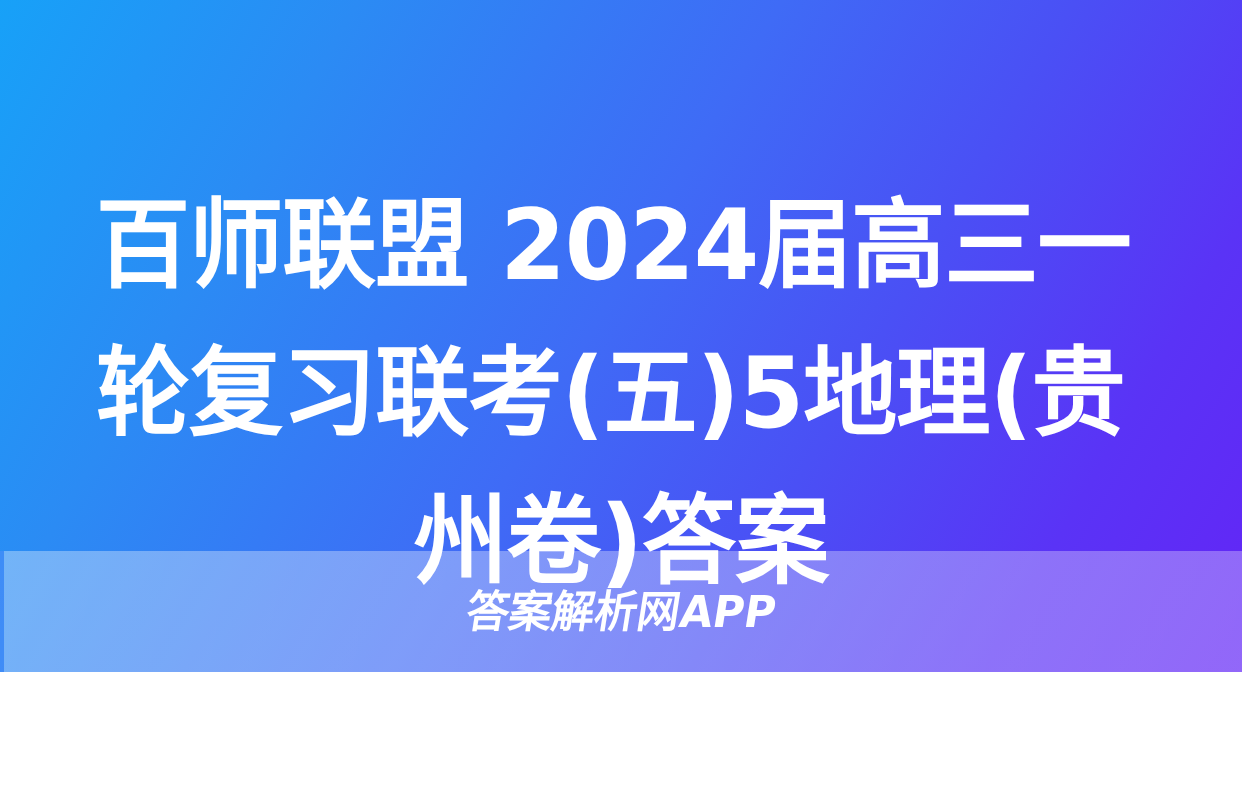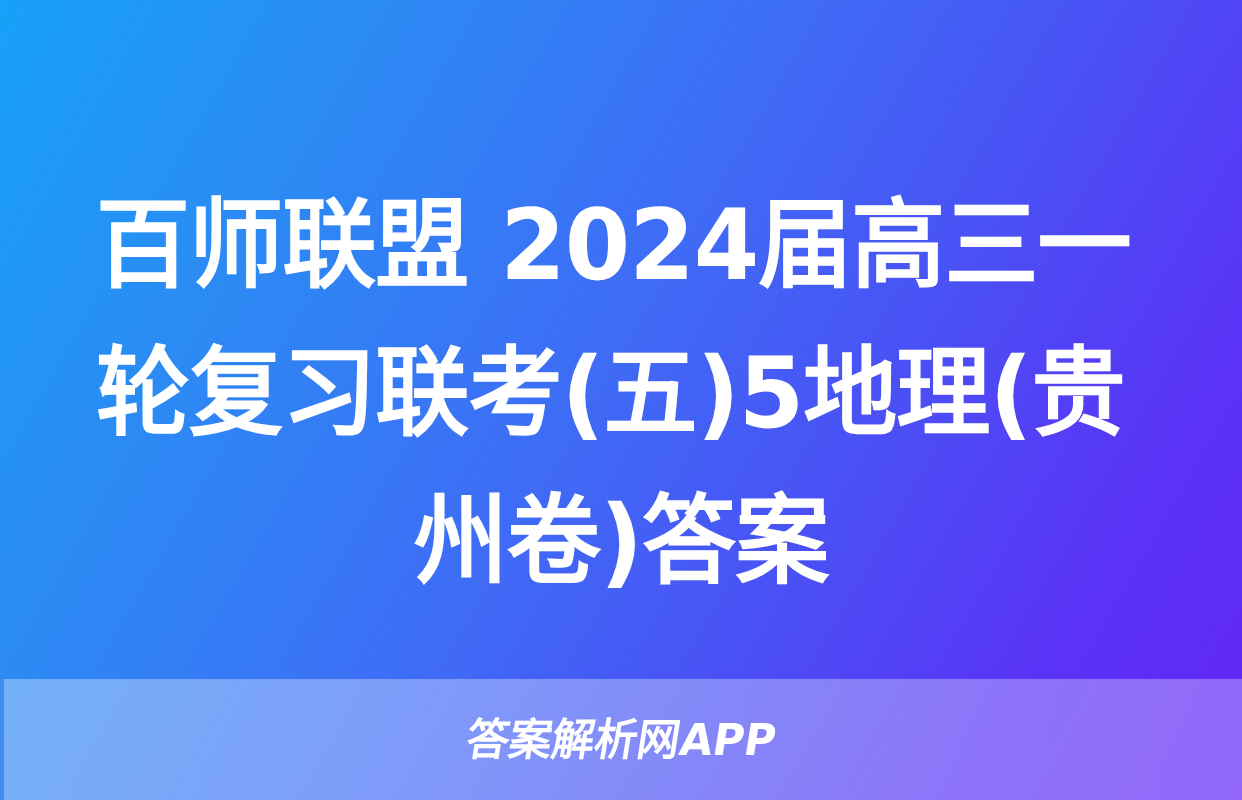--- a/index.html
+++ b/index.html
@@ -8,21 +8,21 @@
     padding: 0;
     background: #ffffff;
   }
   body {
     font-family: "DejaVu Sans", sans-serif;
   }
 
   .poster {
     position: relative;
     width: 1242px;
-    height: 800px;
+    height: 672px;
     overflow: hidden;
     
     background: linear-gradient(120deg,
         #17a1f8 0%,
         #2b8bf4 22%,
         #3f6bf6 48%,
         #4a50f5 66%,
         #5a33f6 84%,
         #6325f6 100%);
   }

